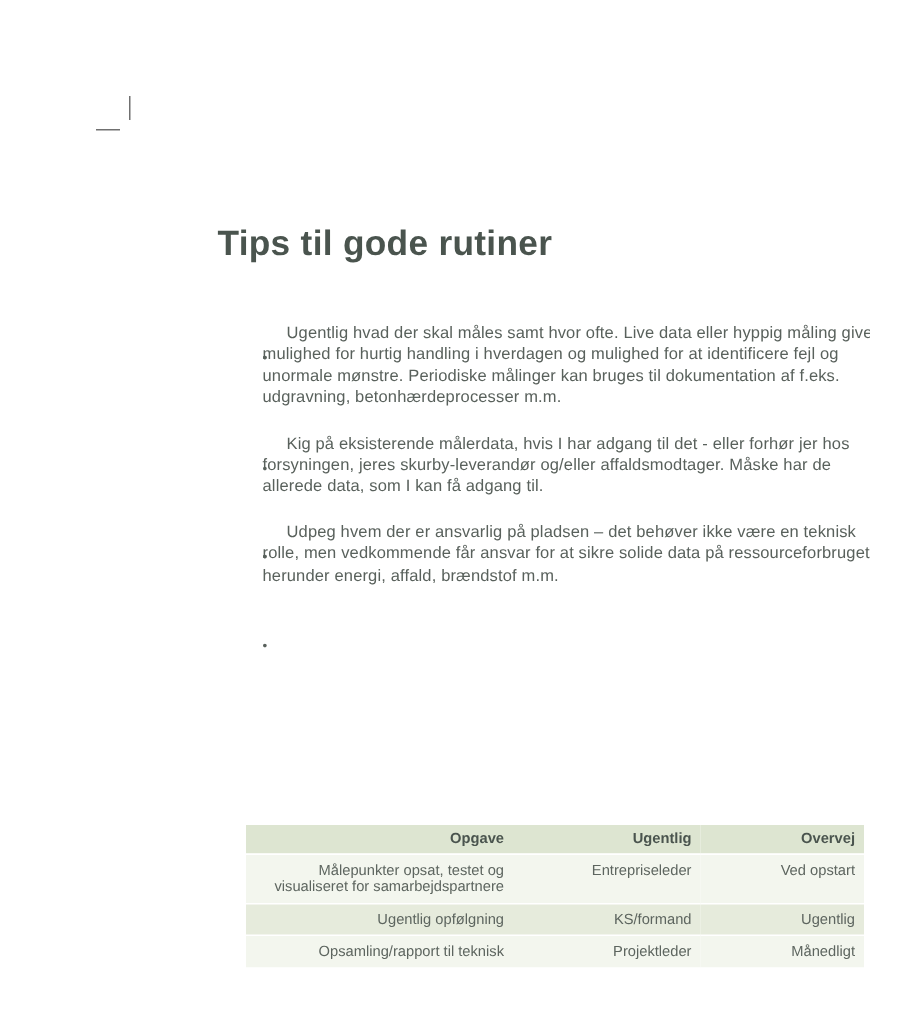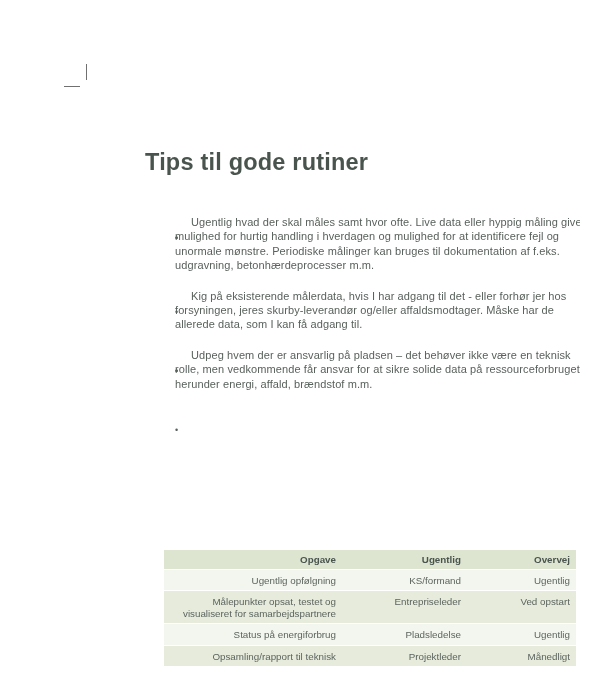--- a/index.html
+++ b/index.html
@@ -147,32 +147,27 @@
       </colgroup>
     <thead>
       <tr>
         <th>Opgave</th>
         <th>Ugentlig</th>
         <th>Overvej</th>
       </tr>
     </thead>
     <tbody>
       <tr>
-        <td>Ugentlig opfølgning</td>
-        <td>KS/formand</td>
-        <td>Ugentlig</td>
-      </tr>
-      <tr>
         <td>Målepunkter opsat, testet og visualiseret for samarbejdspartnere</td>
         <td>Entrepriseleder</td>
         <td>Ved opstart</td>
       </tr>
       <tr>
-        <td>Status på energiforbrug</td>
-        <td>Pladsledelse</td>
+        <td>Ugentlig opfølgning</td>
+        <td>KS/formand</td>
         <td>Ugentlig</td>
       </tr>
       <tr>
         <td>Opsamling/rapport til teknisk</td>
         <td>Projektleder</td>
         <td>Månedligt</td>
       </tr>
     </tbody>
   </table>
 

